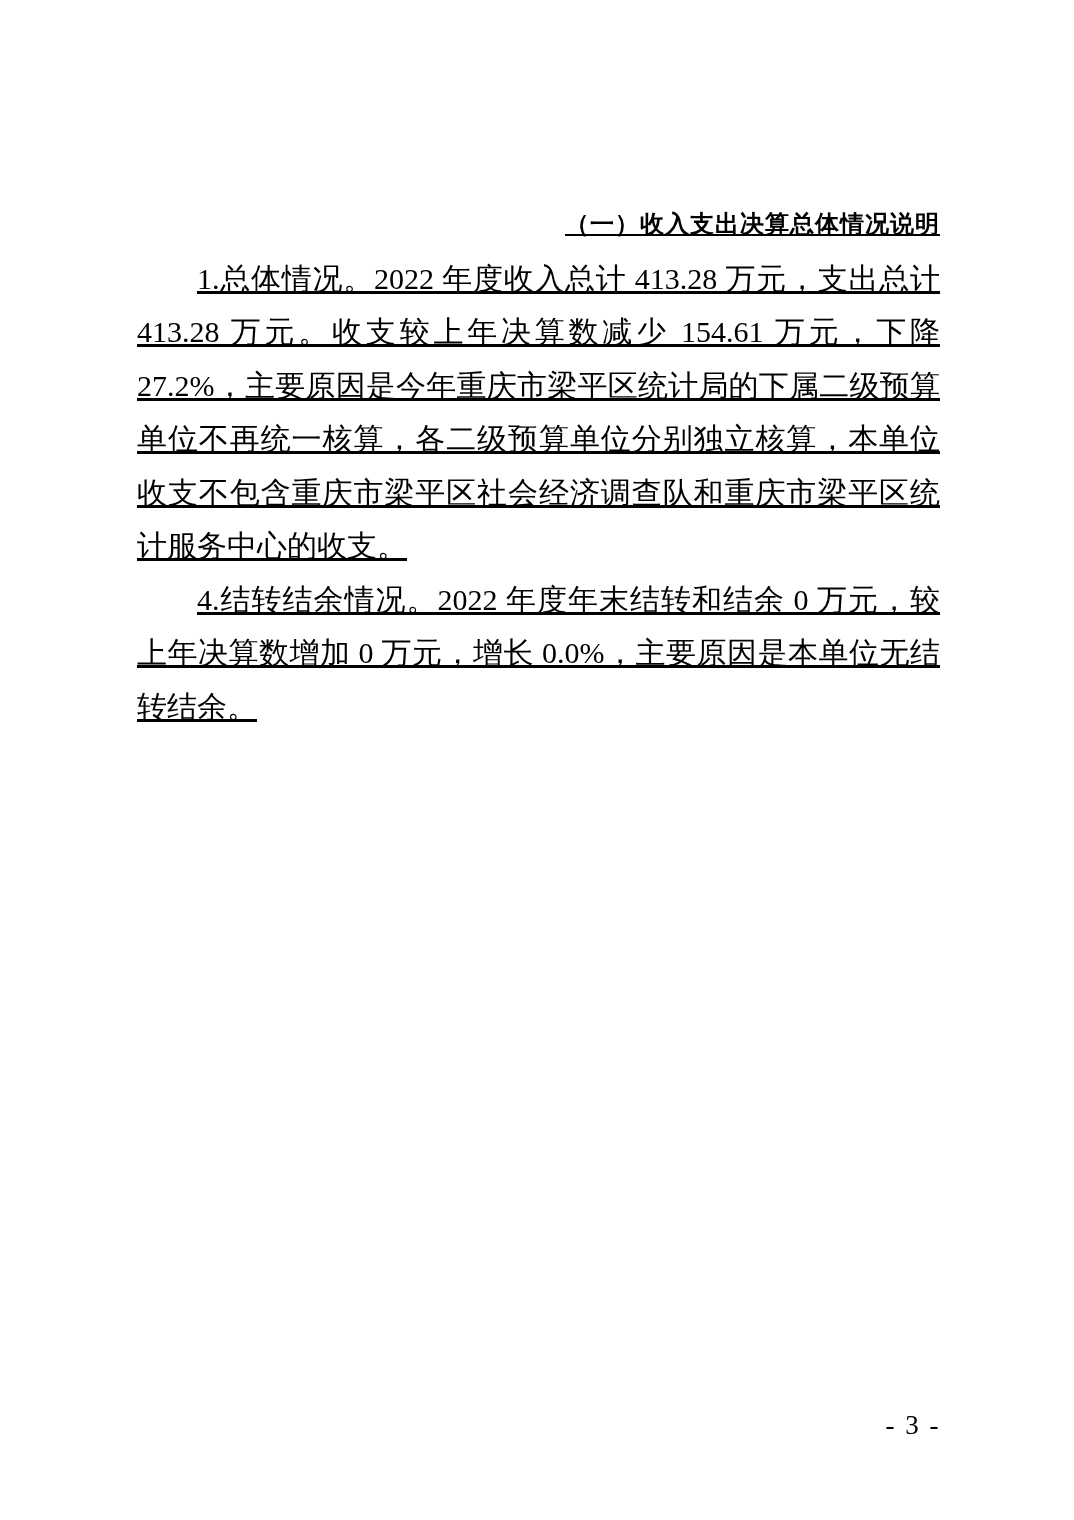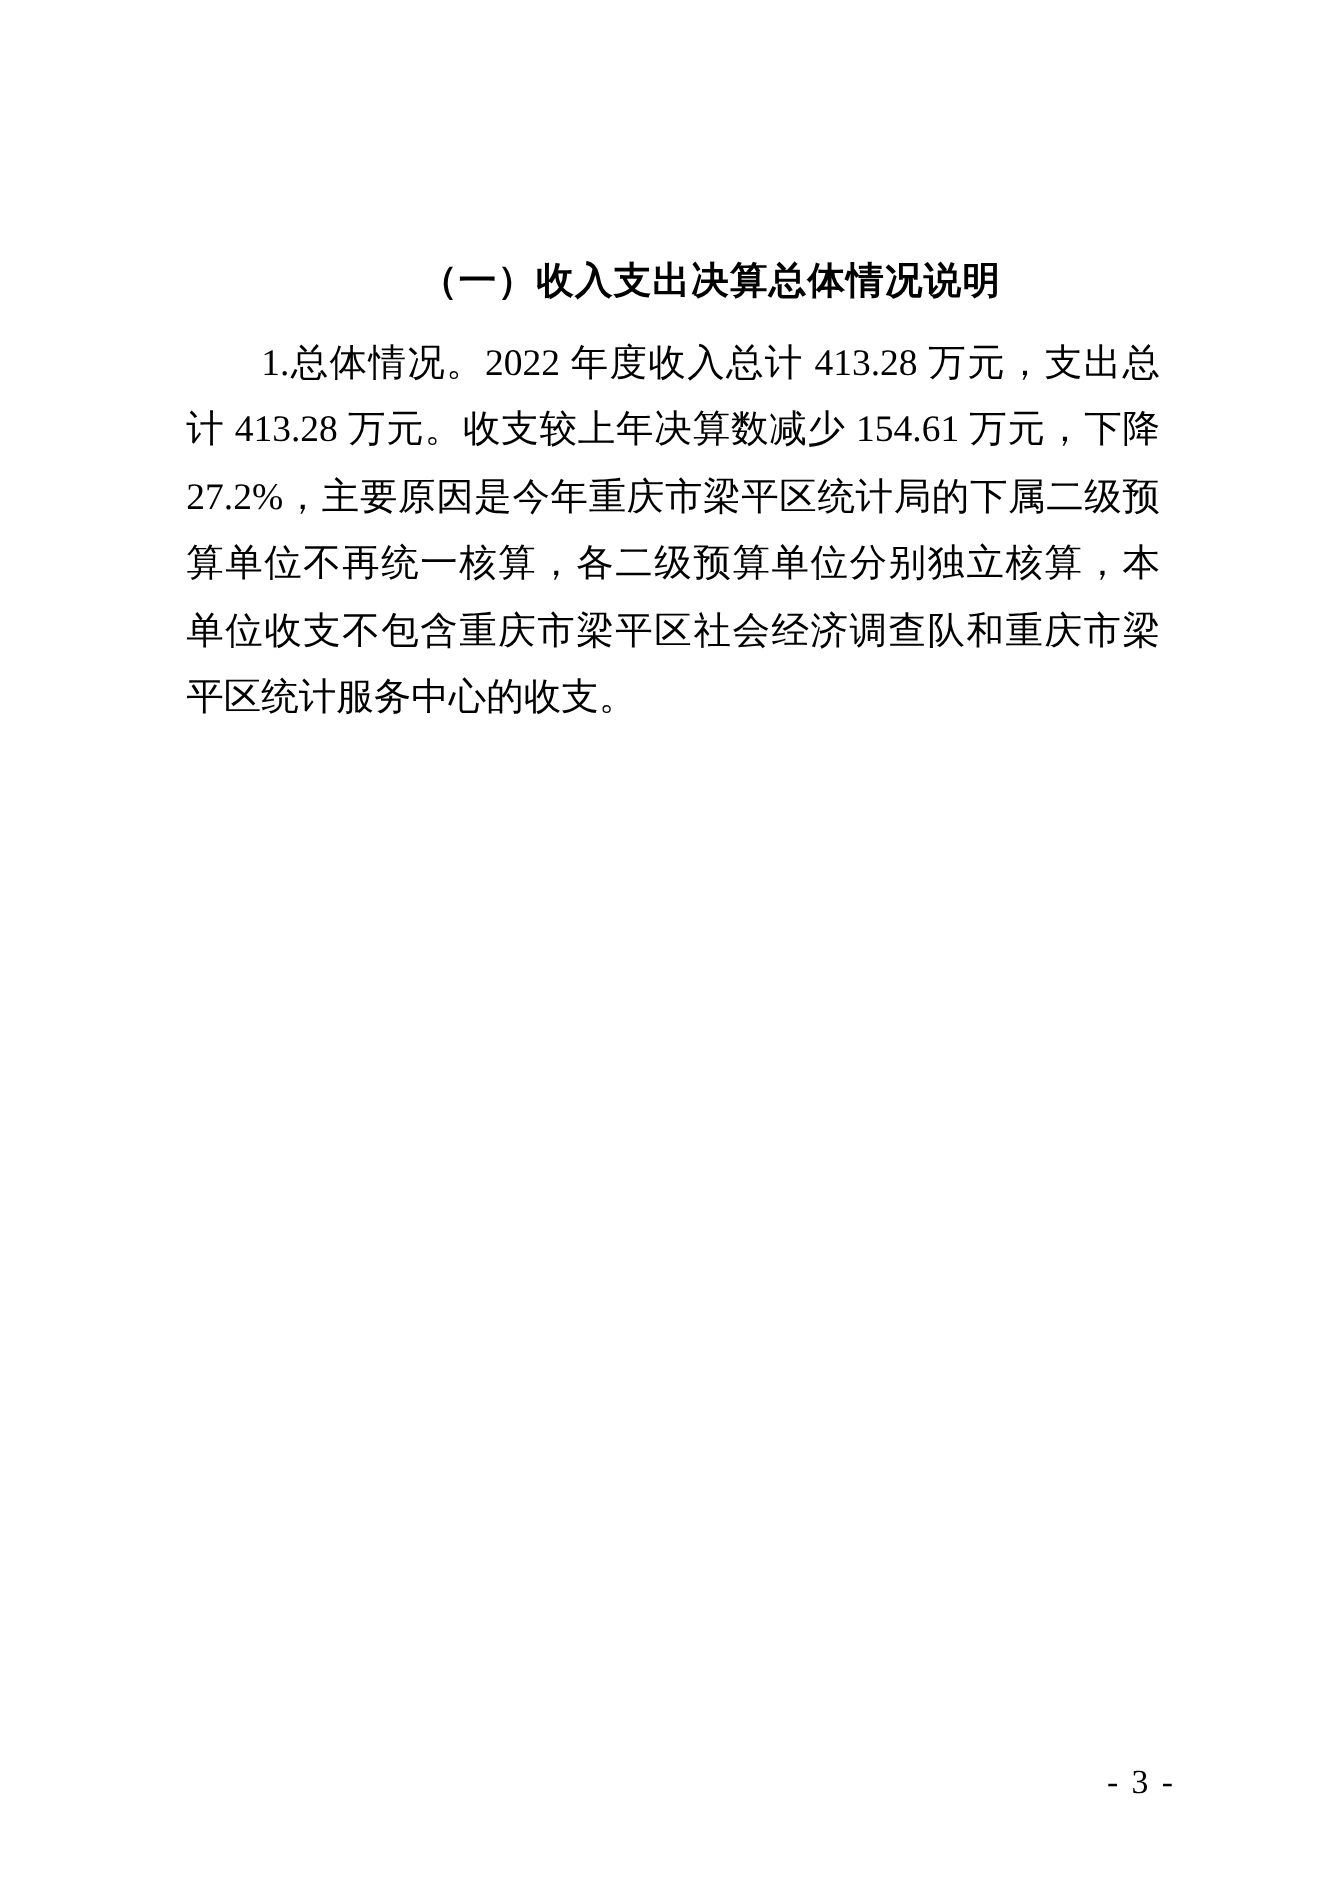--- a/index.html
+++ b/index.html
@@ -25,45 +25,48 @@
     left: 137px;
     top: 198px;
     width: 803px;
     font-size: 30px;
     line-height: 53.5px;
     text-align: justify;
     text-justify: inter-ideograph;
   }
   .heading {
     margin: 0;
-    font-size: 30px;
+    font-size: 24px;
     font-weight: 700;
     letter-spacing: 1px;
     text-indent: 2em;
-    text-align: center;
+    text-align: right;
     line-height: 53.5px;
+    text-decoration: underline;
   }
   .para {
-    margin: 12px;
+    margin: 0;
     text-indent: 2em;
+    text-decoration: underline;
   }
   .page-number {
     position: absolute;
     top: 1405px;
     left: 878px;
     width: 70px;
     font-size: 27px;
     line-height: 40px;
     text-align: center;
     letter-spacing: 2px;
     white-space: nowrap;
   }
 </style>
 </head>
 <body>
 
 <div class="page">
   <div class="content">
     <h2 class="heading">（一）收入支出决算总体情况说明</h2>
     <p class="para">1.总体情况。2022 年度收入总计 413.28 万元，支出总计 413.28 万元。收支较上年决算数减少 154.61 万元，下降 27.2%，主要原因是今年重庆市梁平区统计局的下属二级预算单位不再统一核算，各二级预算单位分别独立核算，本单位收支不包含重庆市梁平区社会经济调查队和重庆市梁平区统计服务中心的收支。</p>
+    <p class="para">4.结转结余情况。2022 年度年末结转和结余 0 万元，较上年决算数增加 0 万元，增长 0.0%，主要原因是本单位无结转结余。</p>
   </div>
   <div class="page-number">- 3 -</div>
 </div>
 
 </body></html>

